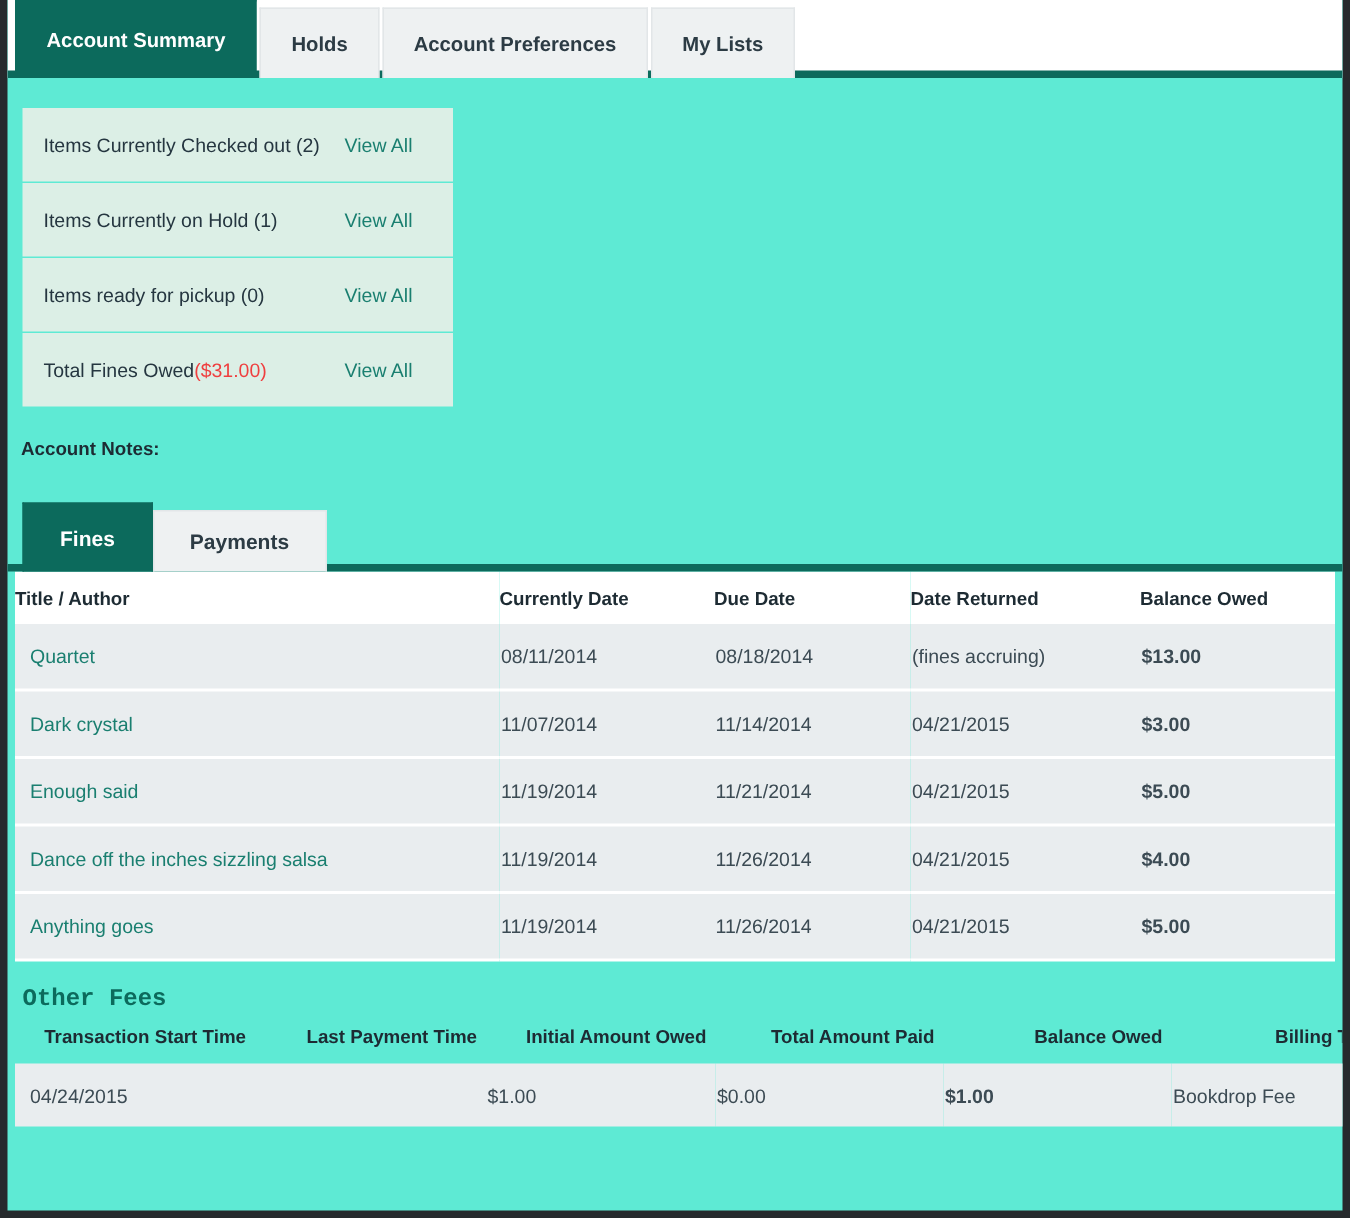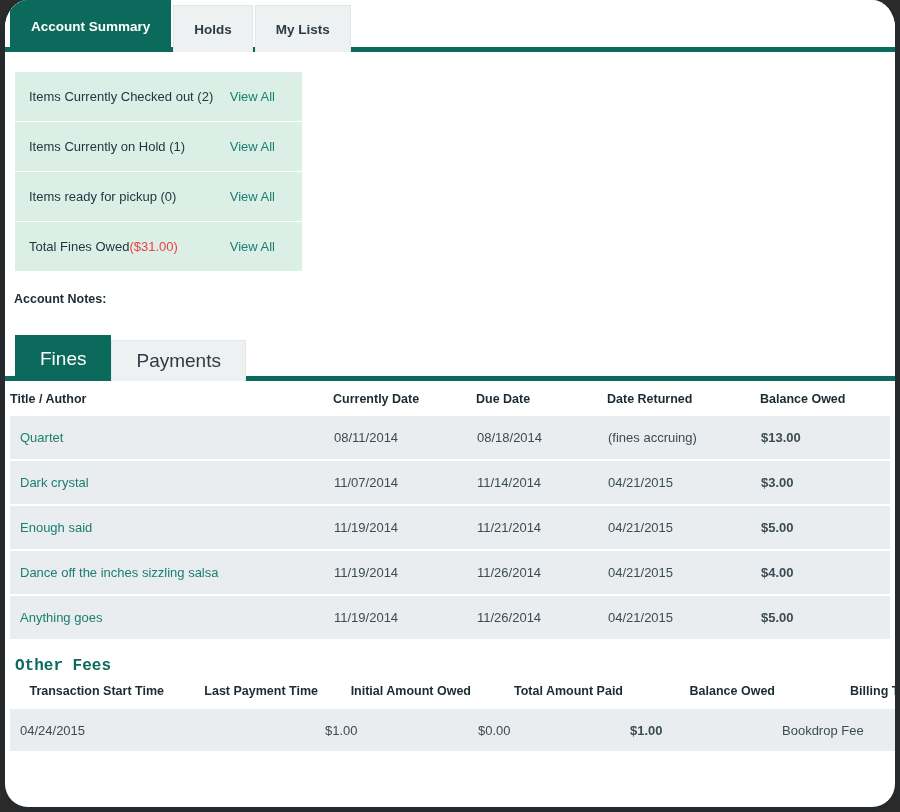--- a/index.html
+++ b/index.html
@@ -12,26 +12,25 @@
     font-family: "Liberation Sans", sans-serif;
     font-size: 13px;
     color: #22303a;
     -webkit-font-smoothing: antialiased;
   }
   .page {
     position: relative;
     width: 900px;
     height: 812px;
     box-sizing: border-box;
-    background: #ffffff;
+    background: #5eead4;
     border-left: 5px solid #262a2d;
     border-right: 5px solid #262a2d;
     border-bottom: 5px solid #262a2d;
     overflow: hidden;
-    border-radius: 28px;
   }
 
   
   .tabstrip {
     position: relative;
     height: 52px;
     padding-left: 5px;
     box-sizing: border-box;
     display: flex;
     align-items: flex-end;
@@ -143,22 +142,22 @@
   }
   .subtab {
     position: relative;
     z-index: 2;
     height: 41px;
     display: flex;
     align-items: center;
     justify-content: center;
     padding: 6px 24px;
     box-sizing: border-box;
-    font-size: 19px;
-    font-weight: normal;
+    font-size: 14px;
+    font-weight: bold;
     color: #2c3b44;
     background: #eef1f2;
     border: 1px solid #e2e6e8;
     border-bottom: none;
     white-space: nowrap;
     cursor: pointer;
   }
   .subtab.active {
     background: #0c6a5c;
     color: #ffffff;
@@ -242,20 +241,23 @@
 <div class="page">
 
   <div class="tabstrip">
     <div class="tab active">
       <span>Account Summary</span>
     </div>
     <div class="tab">
       <span>Holds</span>
     </div>
     <div class="tab">
+      <span>Account Preferences</span>
+    </div>
+    <div class="tab">
       <span>My Lists</span>
     </div>
   </div>
 
   <div class="summary">
     <div class="summary-row">
       <span class="summary-label">Items Currently Checked out (2)</span>
       <span class="view-all">View All</span>
     </div>
     <div class="summary-row">

